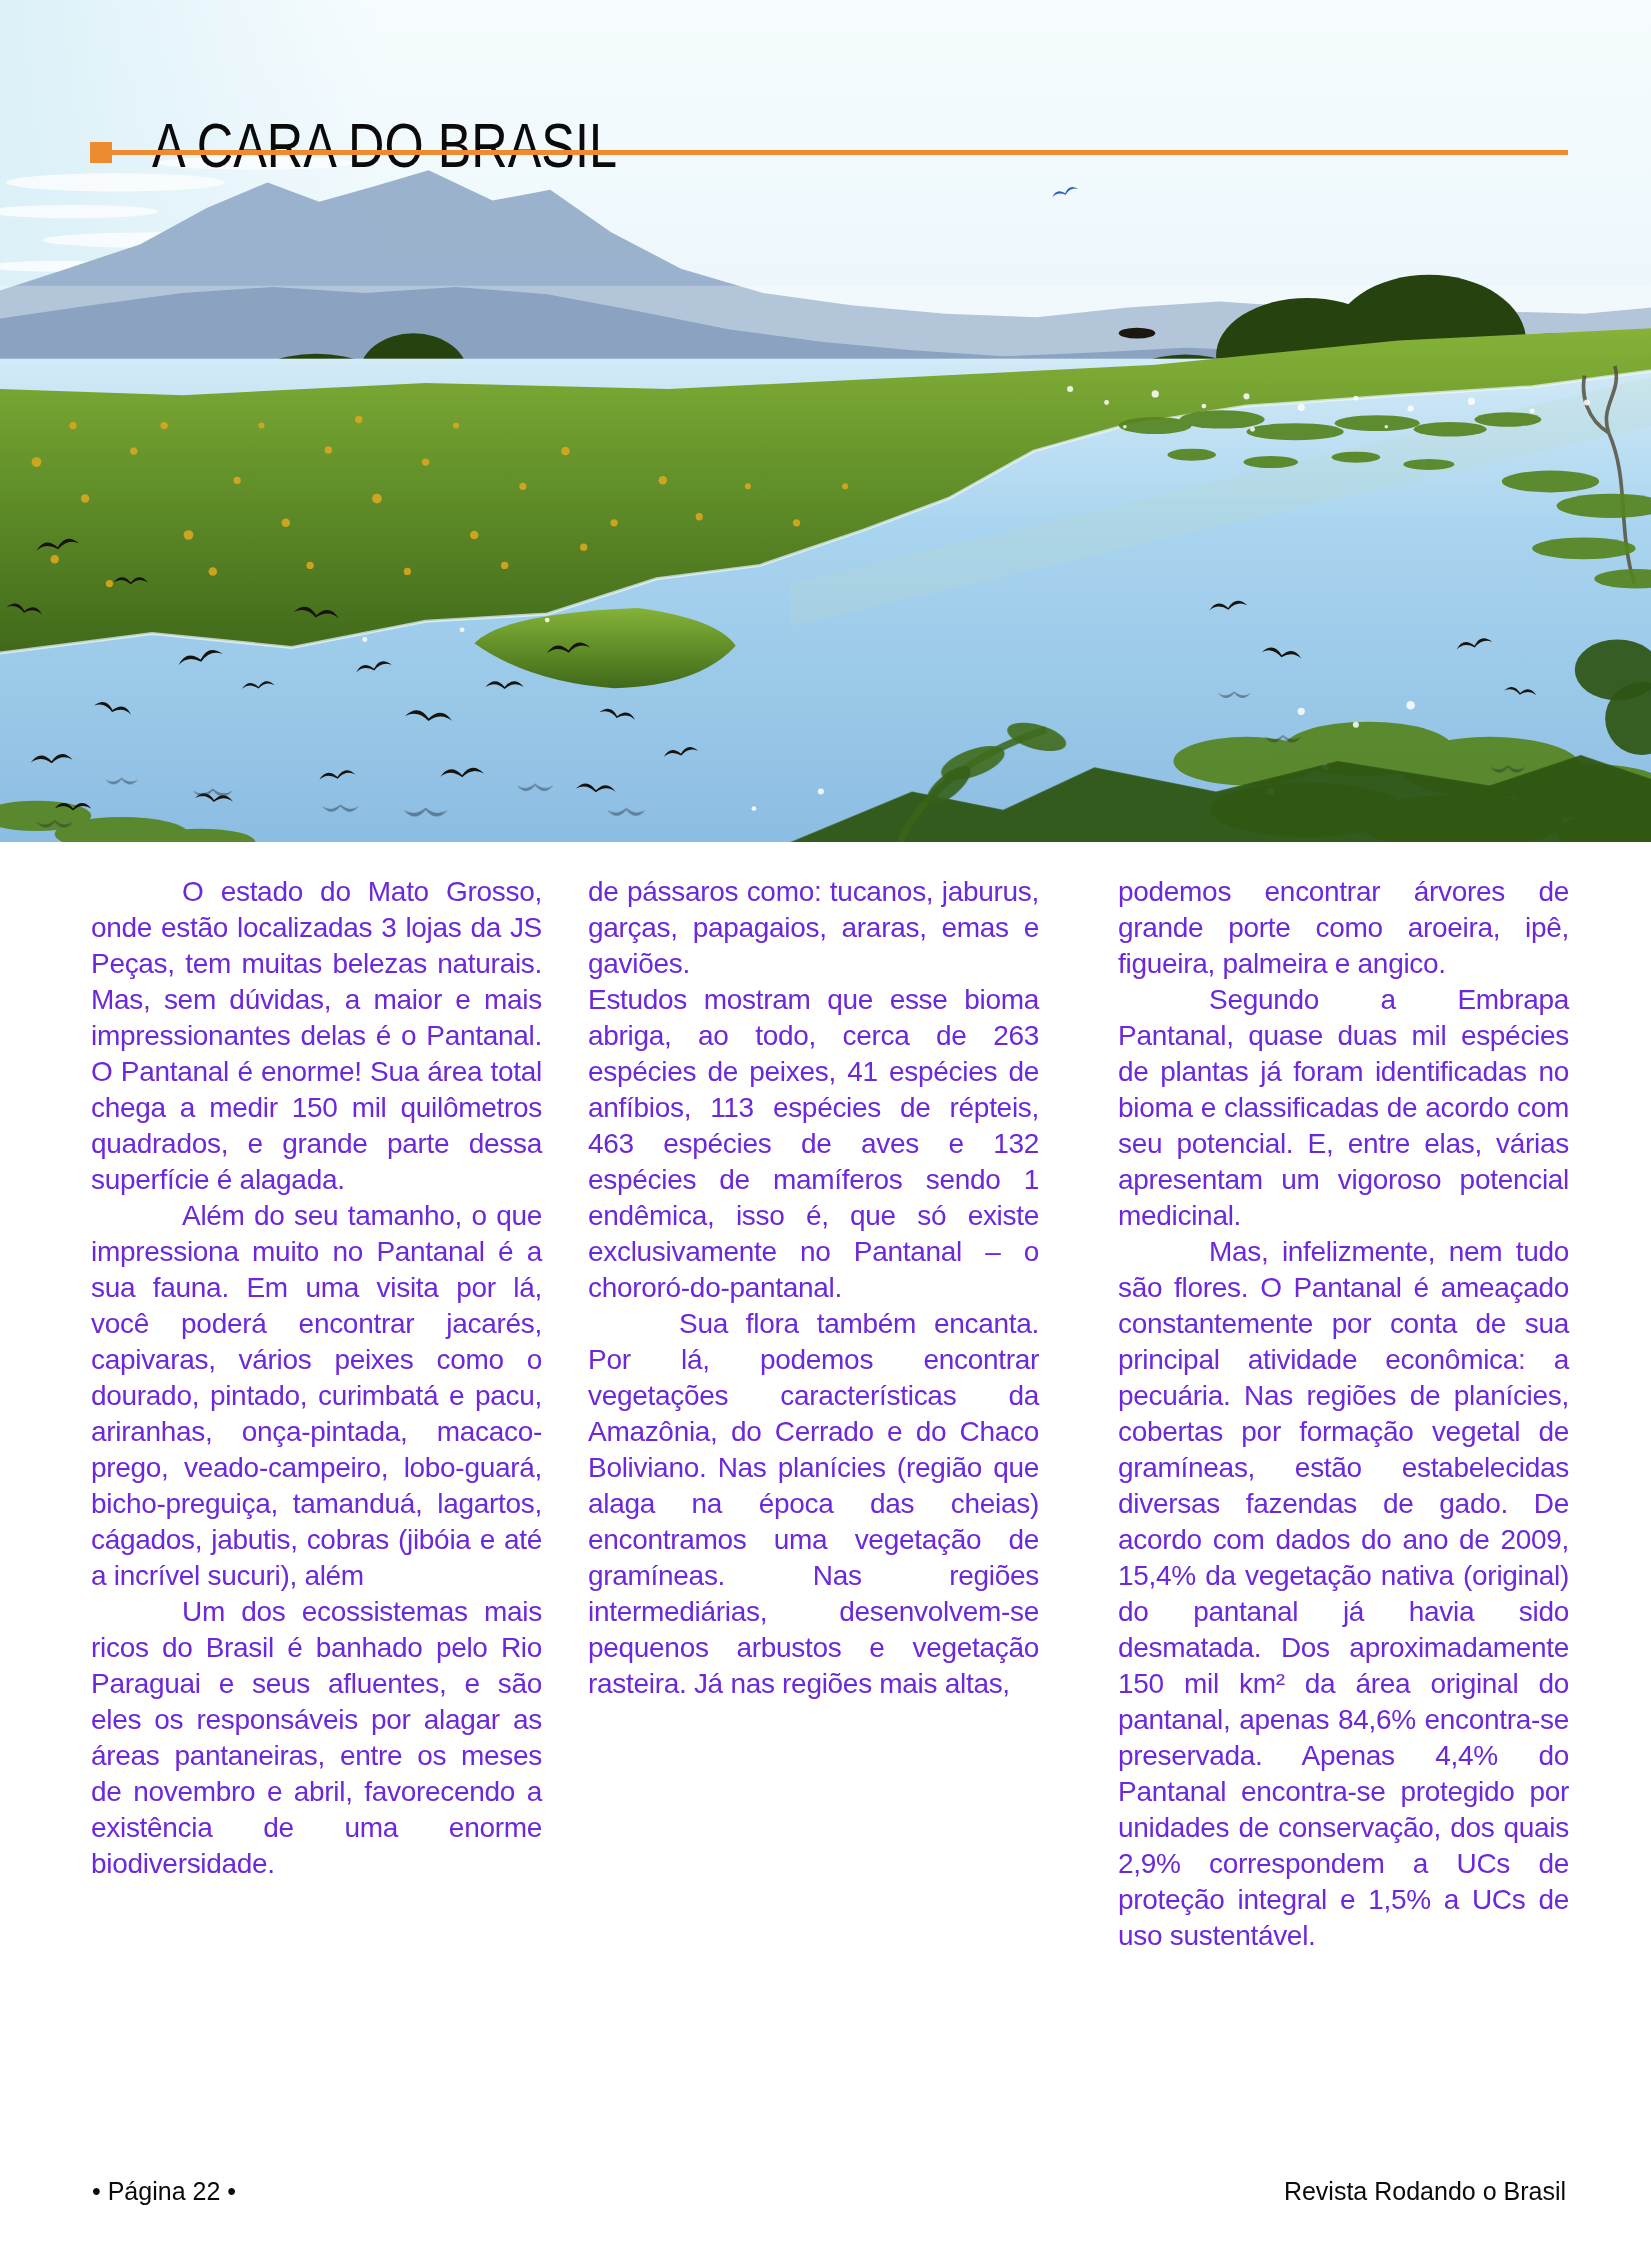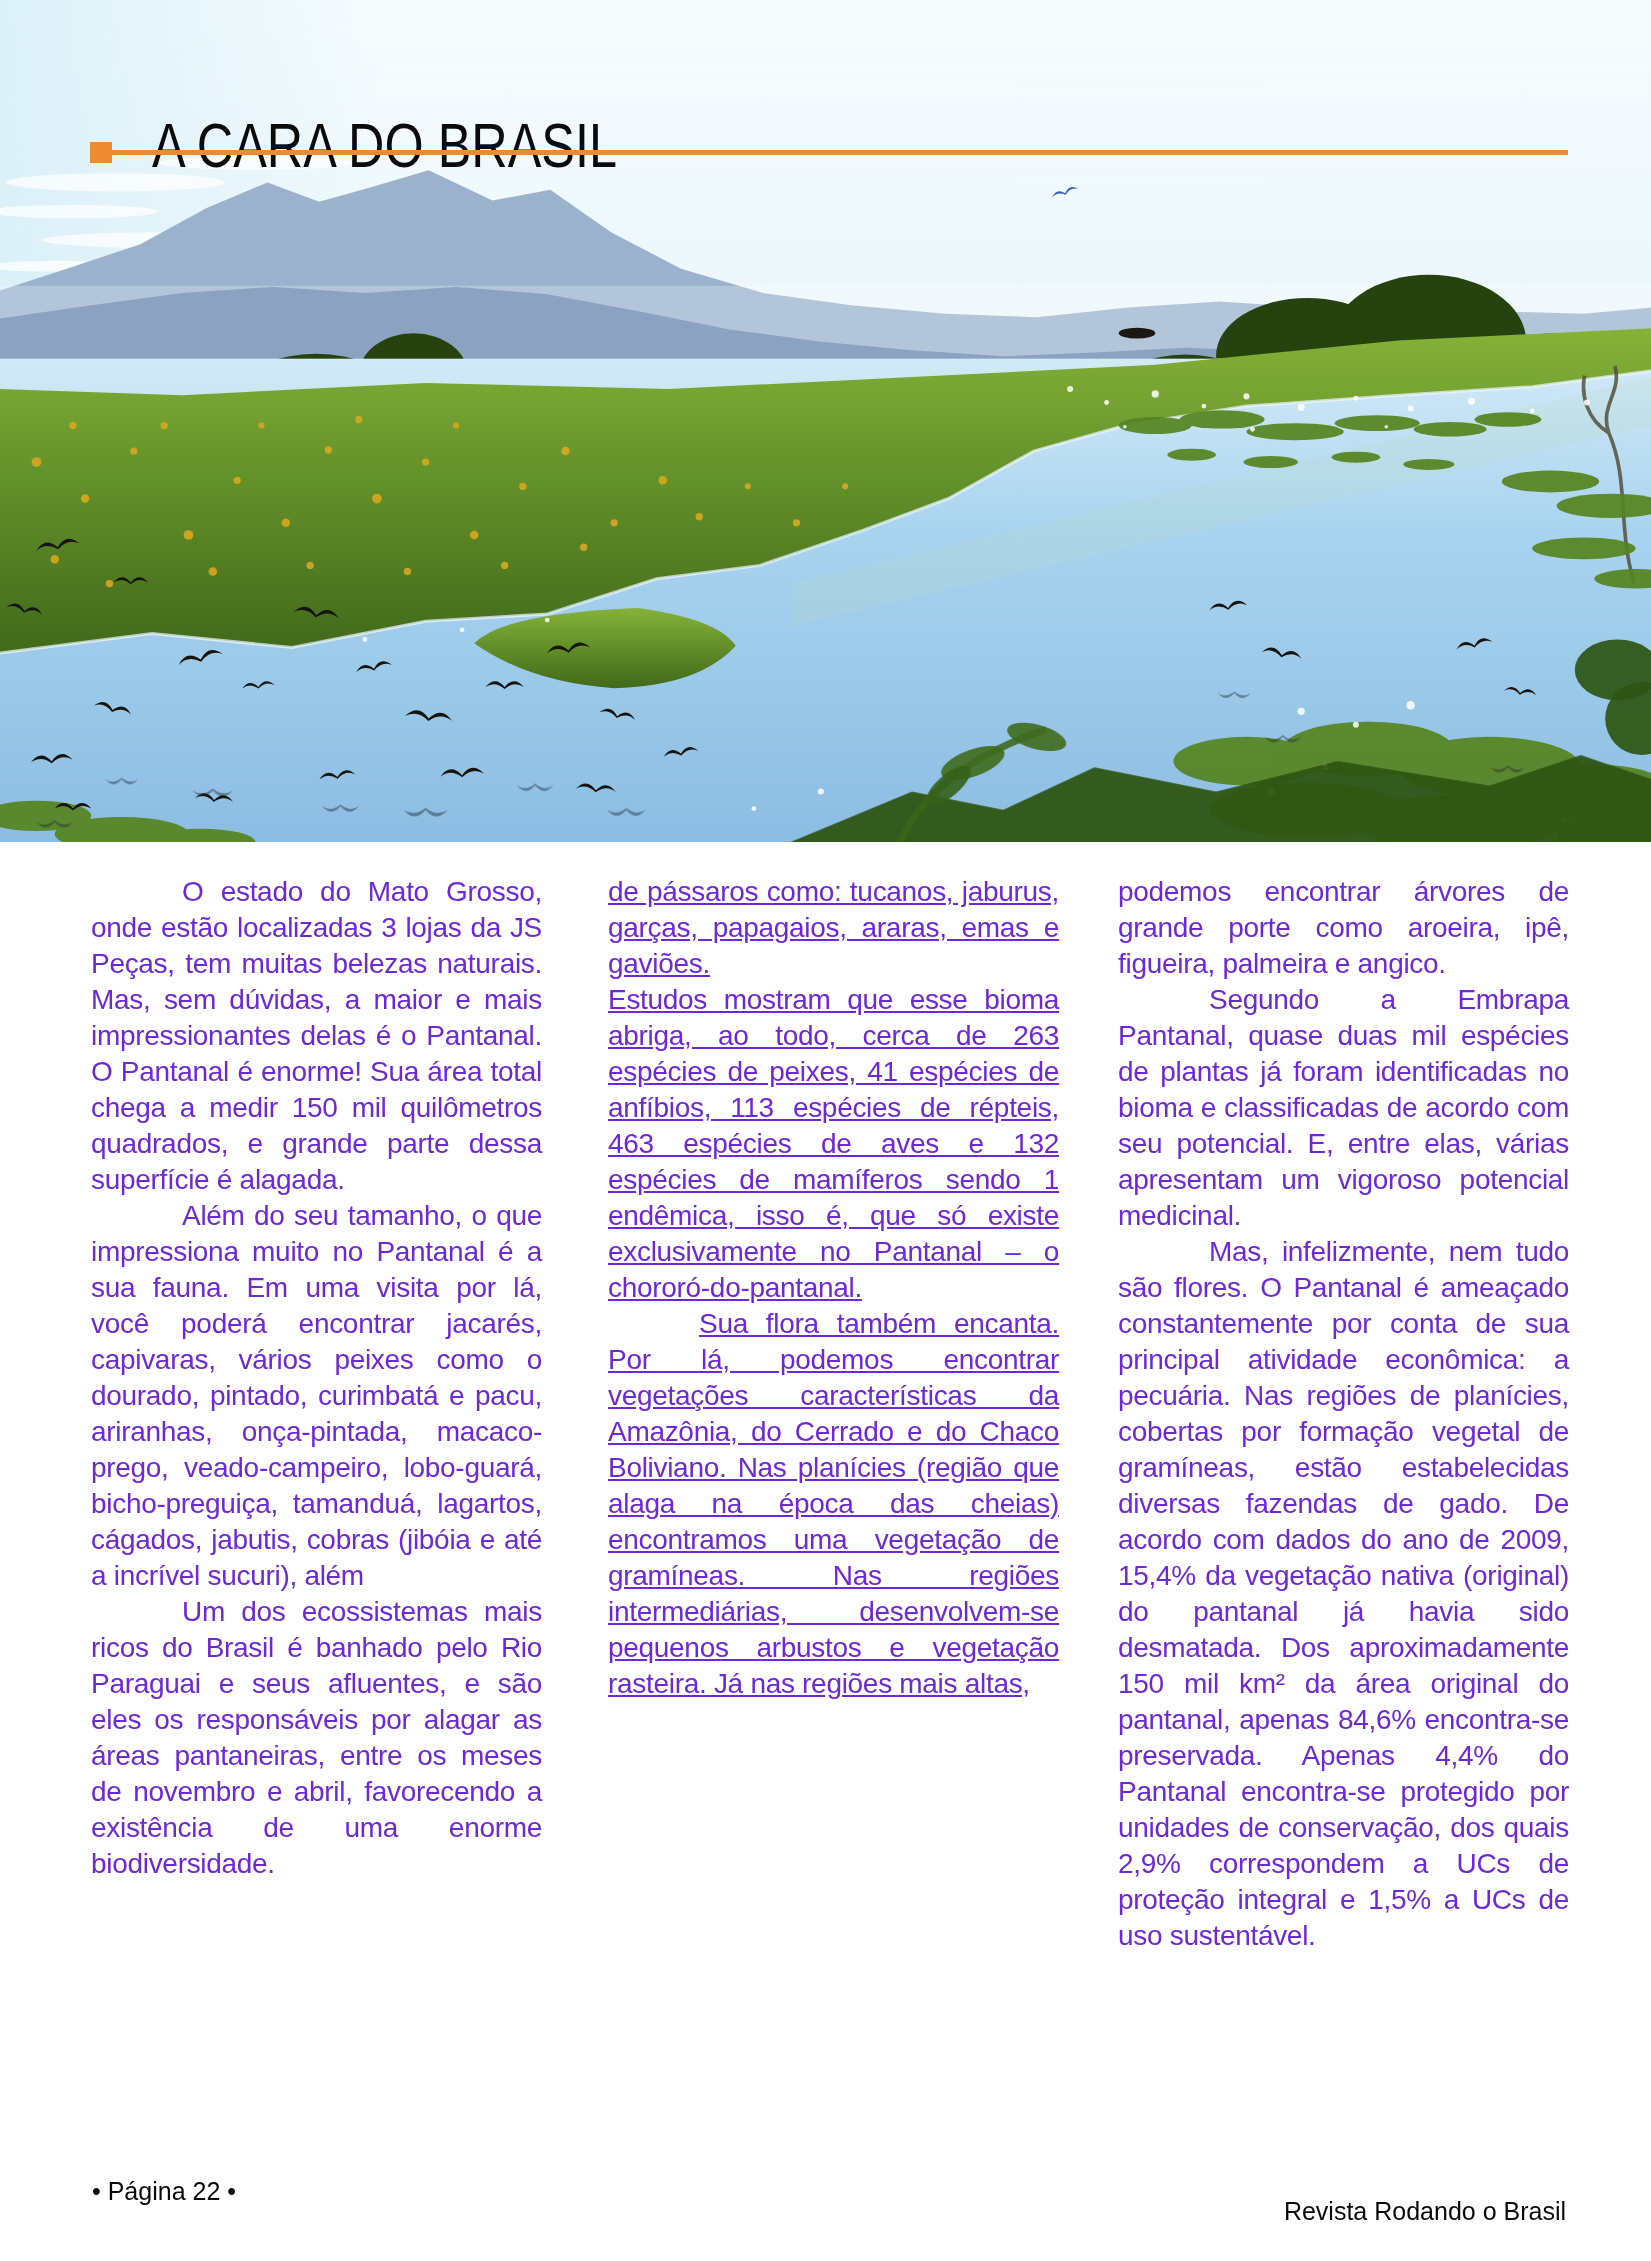--- a/index.html
+++ b/index.html
@@ -27,27 +27,27 @@
     background:#EE8A30;
   }
   .col{
     position:absolute;top:874px;width:451px;
     font-size:28px;line-height:36px;text-align:justify;
     letter-spacing:-0.3px;color:#6d28d9;
   }
   .col p{margin:0;}
   .col p.indent{text-indent:91px;}
   #col1{left:91px;}
-  #col2{left:608px;text-decoration:underline;}
+  #col2{left:588px;}
   #col3{left:1118px;}
   .footer-left{
     position:absolute;left:92px;top:2176px;font-size:25px;line-height:1.2;color:#0a0a0a;text-align:center;
   }
   .footer-right{
-    position:absolute;right:86px;top:2176px;font-size:25px;line-height:1.2;color:#0a0a0a;margin-top:20px;
+    position:absolute;right:86px;top:2176px;font-size:25px;line-height:1.2;color:#0a0a0a;
   }
 </style>
 </head>
 <body>
 
 <svg class="hero" viewBox="0 0 2717 1385" preserveAspectRatio="none" aria-hidden="true">
   <defs>
     <linearGradient id="sky" x1="0" y1="0" x2="0" y2="1">
       <stop offset="0" stop-color="#f6fcfe"></stop>
       <stop offset="0.55" stop-color="#eef8fc"></stop>

